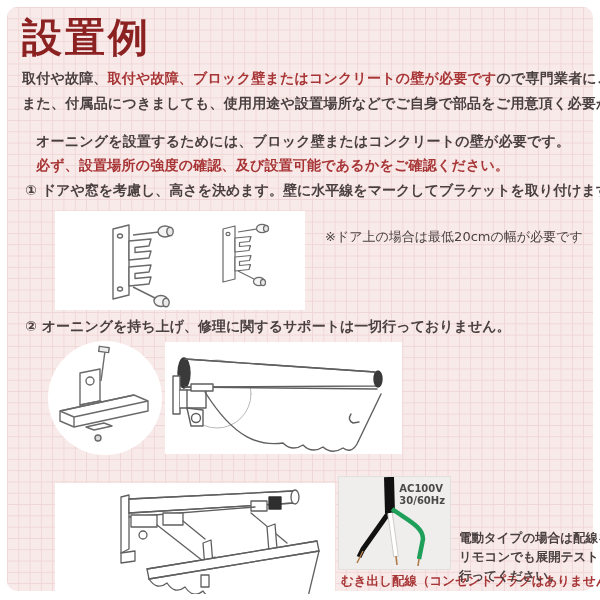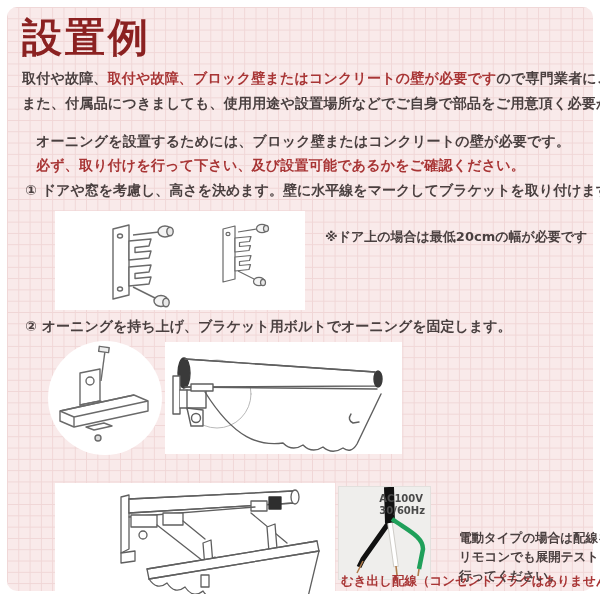--- a/index.html
+++ b/index.html
@@ -21,21 +21,21 @@
   .title{
     left:15px;top:3px;
     font-size:40px;font-weight:bold;color:#8b2121;letter-spacing:3px;
   }
   .body-text{font-size:14px;font-weight:bold;color:#4a4040;letter-spacing:.2px;}
   .red{color:#a83535;}
   .intro{left:15px;top:59px;line-height:25px;white-space:nowrap;}
   .reqs{left:29px;top:106px;line-height:24px;white-space:nowrap;margin-top:16px;}
   .step{white-space:nowrap;font-size:14px;font-weight:bold;color:#4a4040;}
   .white-box{background:#ffffff;}
-  .note{font-size:13px;font-weight:bold;color:#4a4040;white-space:nowrap;}
+  .note{font-size:13px;font-weight:normal;color:#4a4040;white-space:nowrap;}
   .circle{border-radius:50%;}
   .photo{
     background:#efeeec;border:1px solid #e2e0dd;box-sizing:border-box;
   }
   .spec{
     position:absolute;right:5px;top:6px;text-align:left;
     font-size:10px;font-weight:bold;color:#4a4a4a;line-height:12px;
   }
   .caption{font-size:12.5px;font-weight:bold;color:#a83535;white-space:nowrap;}
   .side-note{font-size:12.5px;font-weight:bold;color:#4a4040;line-height:19px;white-space:nowrap;}
@@ -48,21 +48,21 @@
 
   <div class="abs title">設置例</div>
 
   <div class="abs intro body-text">
     <div><span>取付や故障、</span><span class="red">取付や故障、ブロック壁またはコンクリートの壁が必要です</span><span>ので専門業者にご依頼ください。</span></div>
     <div>また、付属品につきましても、使用用途や設置場所などでご自身で部品をご用意頂く必要があります。</div>
   </div>
 
   <div class="abs reqs body-text">
     <div>オーニングを設置するためには、ブロック壁またはコンクリートの壁が必要です。</div>
-    <div class="red">必ず、取り付けを行って下さい、及び設置可能であるかをご確認ください。</div>
+    <div class="red">必ず、設置場所の強度の確認、及び設置可能であるかをご確認ください。</div>
   </div>
 
   <div class="abs step" style="left:18px;top:175px;">① ドアや窓を考慮し、高さを決めます。壁に水平線をマークしてブラケットを取り付けます。</div>
 
   <div class="abs white-box" style="left:48px;top:204px;width:250px;height:99px;">
     <svg width="250" height="99" viewBox="0 0 250 99">
       <g stroke="#6a6a6a" stroke-width="1.4" fill="none" stroke-linejoin="round">
 
         <polygon points="58,18 74,14 74,84 58,88" fill="#fff"></polygon>
         <ellipse cx="65" cy="25" rx="2.5" ry="2"></ellipse>
@@ -87,21 +87,21 @@
         <ellipse cx="211" cy="17.5" rx="2.5" ry="3.2" fill="#e8e8e8"></ellipse>
         <line x1="183" y1="60" x2="199" y2="68"></line>
         <ellipse cx="204" cy="70.5" rx="5.5" ry="4.2" fill="#f4f4f4"></ellipse>
         <ellipse cx="208" cy="71.5" rx="2.5" ry="3.2" fill="#e8e8e8"></ellipse>
       </g>
     </svg>
   </div>
 
   <div class="abs note" style="left:318px;top:221px;">※ドア上の場合は最低20cmの幅が必要です</div>
 
-  <div class="abs step" style="left:18px;top:311px;">② オーニングを持ち上げ、ブラケット用ボルトでオーニングを固定します。</div>
+  <div class="abs step" style="left:18px;top:311px;">② オーニングを持ち上げ、修理に関するサポートは一切行っておりません。</div>
 
   <div class="abs white-box circle" style="left:41px;top:334px;width:114px;height:114px;">
     <svg width="114" height="114" viewBox="0 0 114 114">
       <g stroke="#6a6a6a" stroke-width="1.4" fill="none" stroke-linejoin="round">
 
         <line x1="57" y1="10" x2="53" y2="40"></line>
         <rect x="51" y="6" width="10" height="5" fill="#eee" transform="rotate(8 56 8)"></rect>
 
         <polygon points="32,32 52,28 52,60 32,64" fill="#fff"></polygon>
         <circle cx="42" cy="40" r="4"></circle>
@@ -174,21 +174,21 @@
         <path d="M92,86 L262,58 L264,68 L94,96 Z" fill="#fff"></path>
         <line x1="92" y1="86" x2="262" y2="58"></line>
         <line x1="94" y1="96" x2="264" y2="68"></line>
 
         <path d="M94,96 q8,12 18,4 q8,12 18,4 q8,12 18,4 q8,12 18,4 q8,11 18,3 q8,11 18,3 q8,10 18,2 q8,9 16,0 q8,8 16,-2 L264,68"></path>
         <rect x="146" y="92" width="8" height="12" fill="#fff"></rect>
       </g>
     </svg>
   </div>
 
-  <div class="abs photo" style="left:331px;top:479px;width:93px;height:94px;">
+  <div class="abs photo" style="left:331px;top:469px;width:113px;height:94px;">
     <svg width="111" height="92" viewBox="0 0 111 92">
       <path d="M50,0 L51,36" stroke="#111" stroke-width="10" fill="none"></path>
       <path d="M51,34 L24,72 L20,80" stroke="#111" stroke-width="5" fill="none"></path>
       <path d="M24,74 L18,86" stroke="#b07b4a" stroke-width="1.6" fill="none"></path>
       <path d="M51,36 L56,72 L57,80" stroke="#cfcdc8" stroke-width="5.5" fill="none"></path>
       <path d="M51,36 L56,72 L57,79" stroke="#ffffff" stroke-width="3.5" fill="none"></path>
       <path d="M57,79 L58,88" stroke="#b07b4a" stroke-width="1.6" fill="none"></path>
       <path d="M53,32 C70,44 84,50 84,62 L80,82" stroke="#1fa05a" stroke-width="4.5" fill="none"></path>
       <path d="M80,82 L79,89" stroke="#b07b4a" stroke-width="1.6" fill="none"></path>
     </svg>

